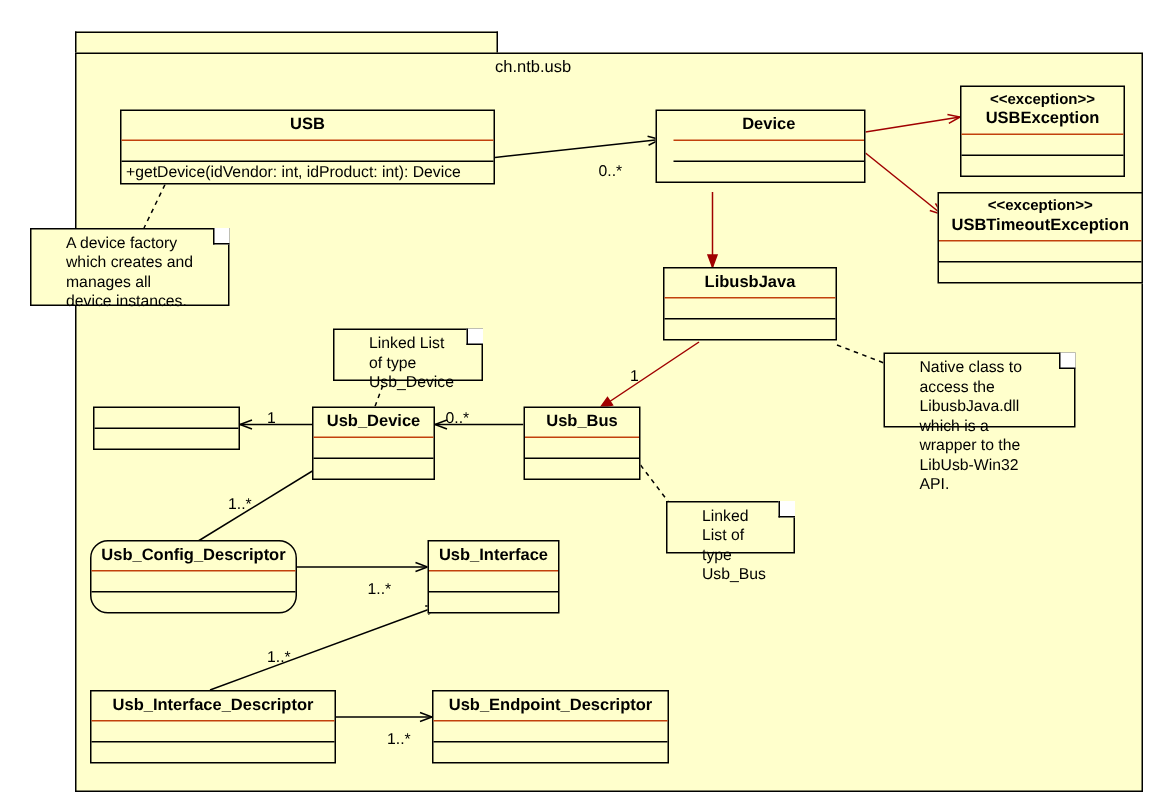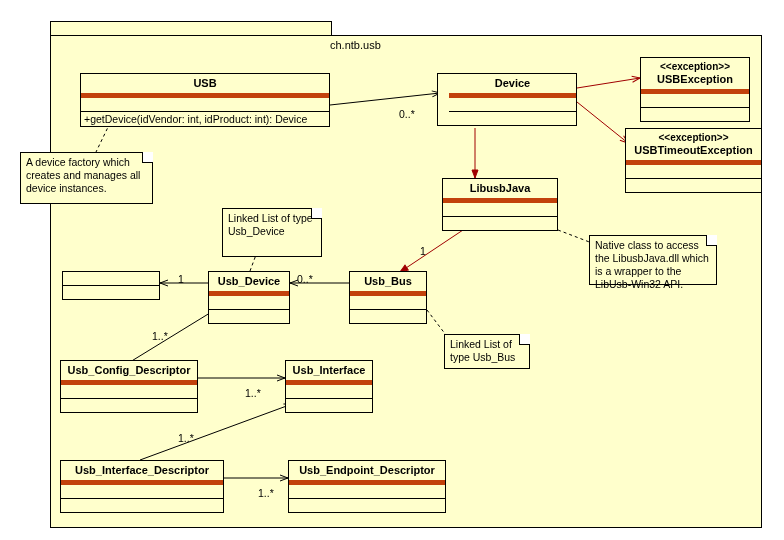--- a/index.html
+++ b/index.html
@@ -49,21 +49,21 @@
     position: absolute;
     background: #ffffcc;
     border: 1px solid #000000;
     box-sizing: border-box;
     font-size: 11px;
   }
   .cls .name {
     text-align: center;
     font-weight: bold;
     padding: 3px 4px 3px 4px;
-    border-bottom: 5px solid #c2410c;
+    border-bottom: 1px solid #c2410c;
     line-height: 13px;
   }
   .cls .stereo {
     display: block;
     font-weight: bold;
     font-size: 10px;
     line-height: 12px;
   }
   .cls .attrs {
     border-bottom: 1px solid #000000;
@@ -78,21 +78,21 @@
   }
   .cls .ops.empty { height: 11px; padding: 1px 3px; }
   
   .note {
     position: absolute;
     background: #ffffcc;
     border: 1px solid #000000;
     box-sizing: border-box;
     font-size: 10.5px;
     line-height: 13px;
-    padding: 3px 5px;
+    padding: 3px 23px;
     color: #000000;
   }
   .note .fold {
     position: absolute;
     right: -1px;
     top: -1px;
     width: 11px;
     height: 11px;
     background: #ffffff;
     border-left: 1px solid #000000;
@@ -214,21 +214,21 @@
     <div class="attrs"></div>
     <div class="ops empty"></div>
   </div>
 
   <div class="cls" style="left:349px; top:271px; width:78px;">
     <div class="name">Usb_Bus</div>
     <div class="attrs"></div>
     <div class="ops empty"></div>
   </div>
 
-  <div class="cls" style="left:60px; top:360px; width:138px;">
+  <div class="cls" style="left:60px; top:360px; width:138px;border-radius:12px;">
     <div class="name">Usb_Config_Descriptor</div>
     <div class="attrs"></div>
     <div class="ops empty"></div>
   </div>
 
   <div class="cls" style="left:285px; top:360px; width:88px;">
     <div class="name">Usb_Interface</div>
     <div class="attrs"></div>
     <div class="ops empty"></div>
   </div>
@@ -243,21 +243,21 @@
     <div class="name">Usb_Endpoint_Descriptor</div>
     <div class="attrs"></div>
     <div class="ops empty"></div>
   </div>
 
   <div class="note" style="left:20px; top:152px; width:133px; height:52px;">
     <span class="fold"></span>
     <span>A device factory which creates and manages all device instances.</span>
   </div>
 
-  <div class="note" style="left:222px; top:208px; width:100px; height:49px;">
+  <div class="note" style="left:222px; top:219px; width:100px; height:35px;">
     <span class="fold"></span>
     <span>Linked List of type Usb_Device</span>
   </div>
 
   <div class="note" style="left:589px; top:235px; width:128px; height:50px;">
     <span class="fold"></span>
     <span>Native class to access the LibusbJava.dll which is a wrapper to the LibUsb-Win32 API.</span>
   </div>
 
   <div class="note" style="left:444px; top:334px; width:86px; height:35px;">

